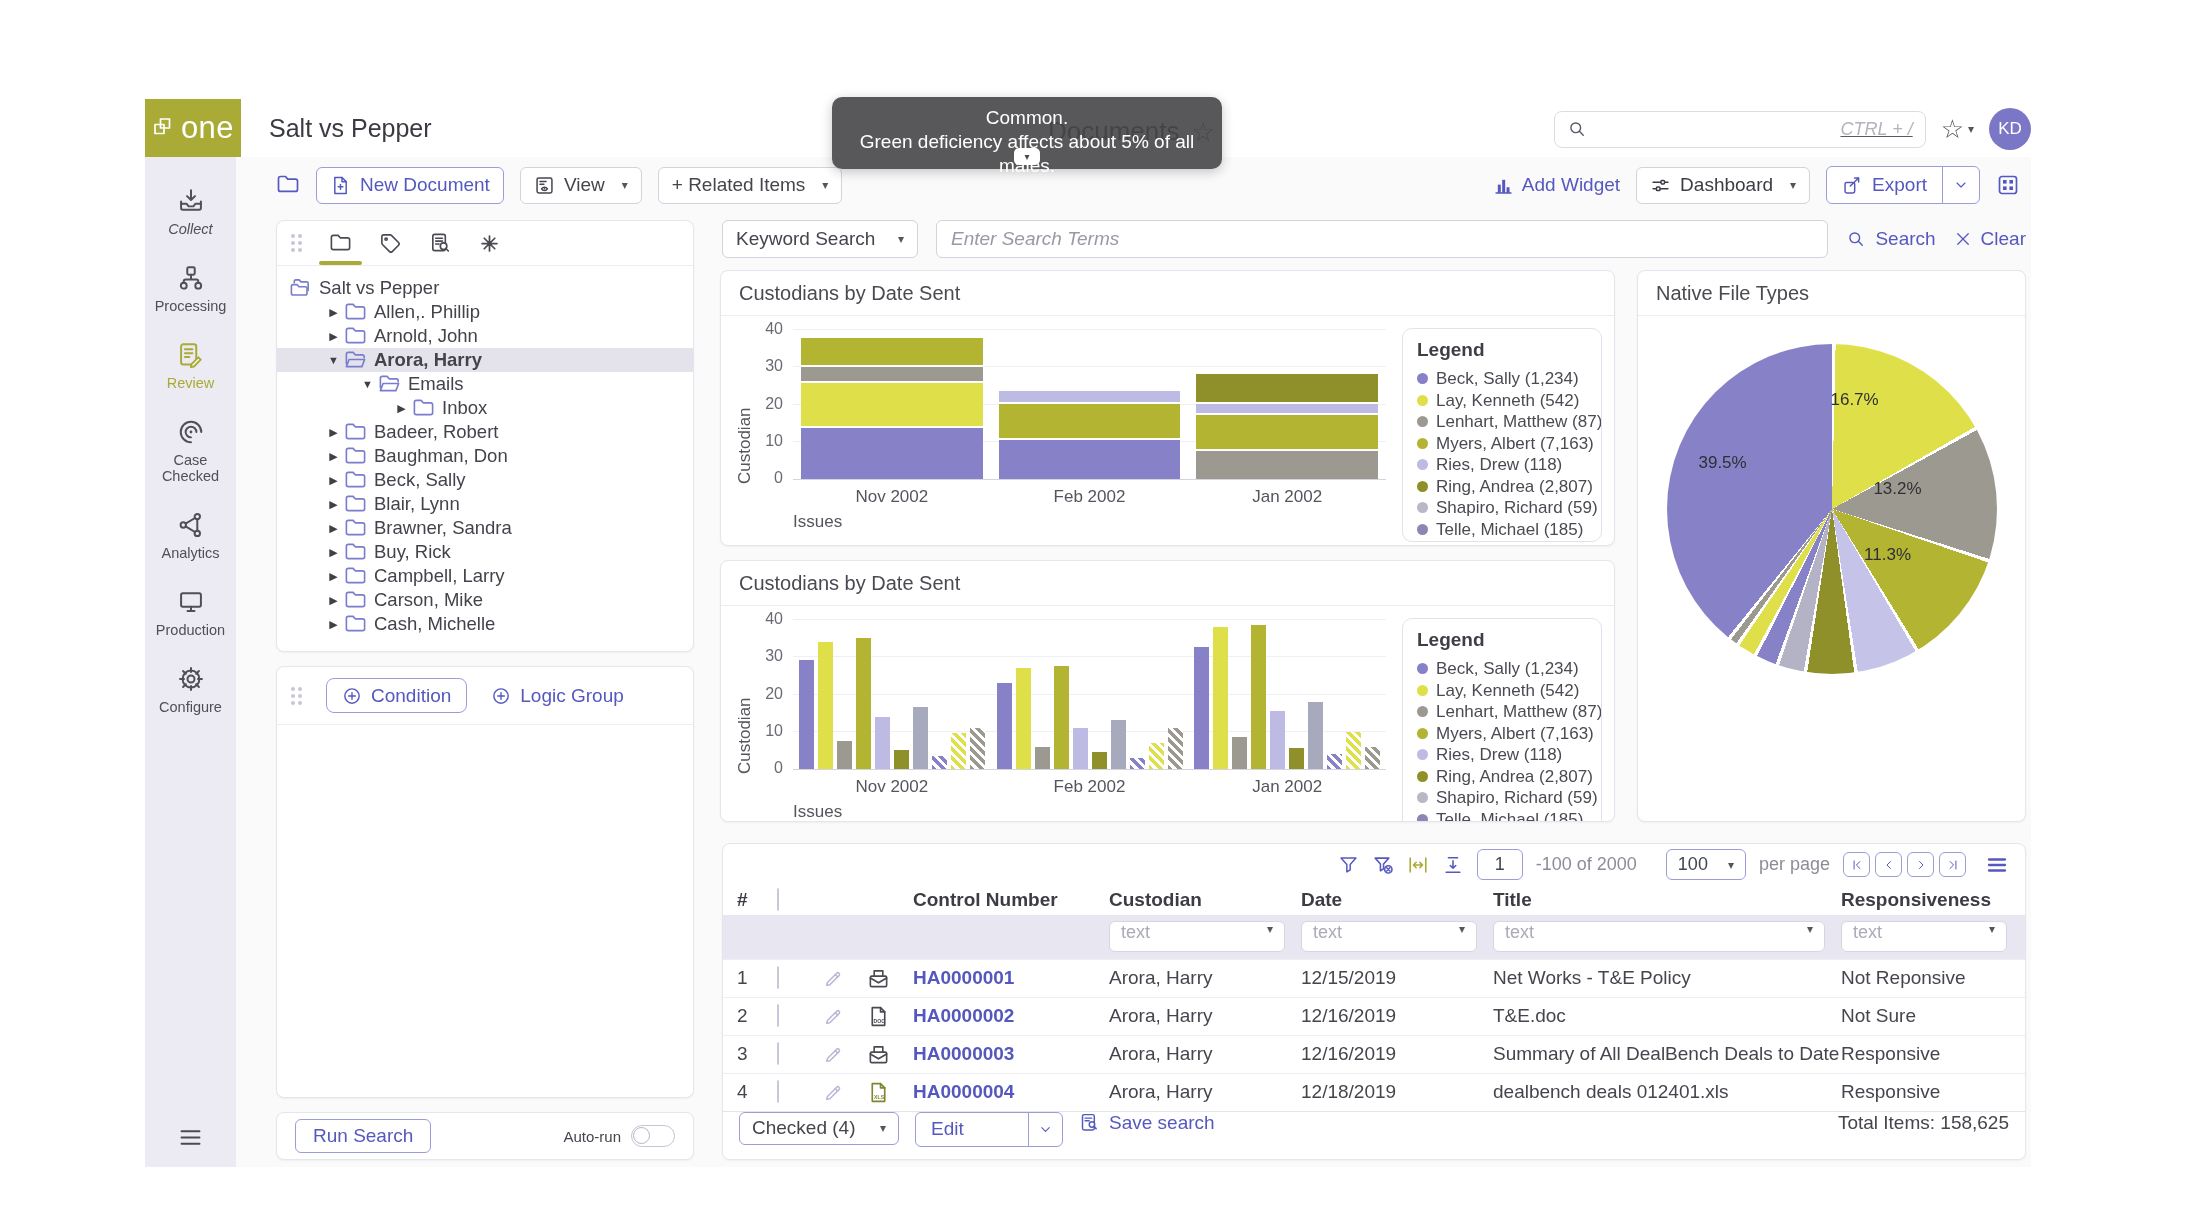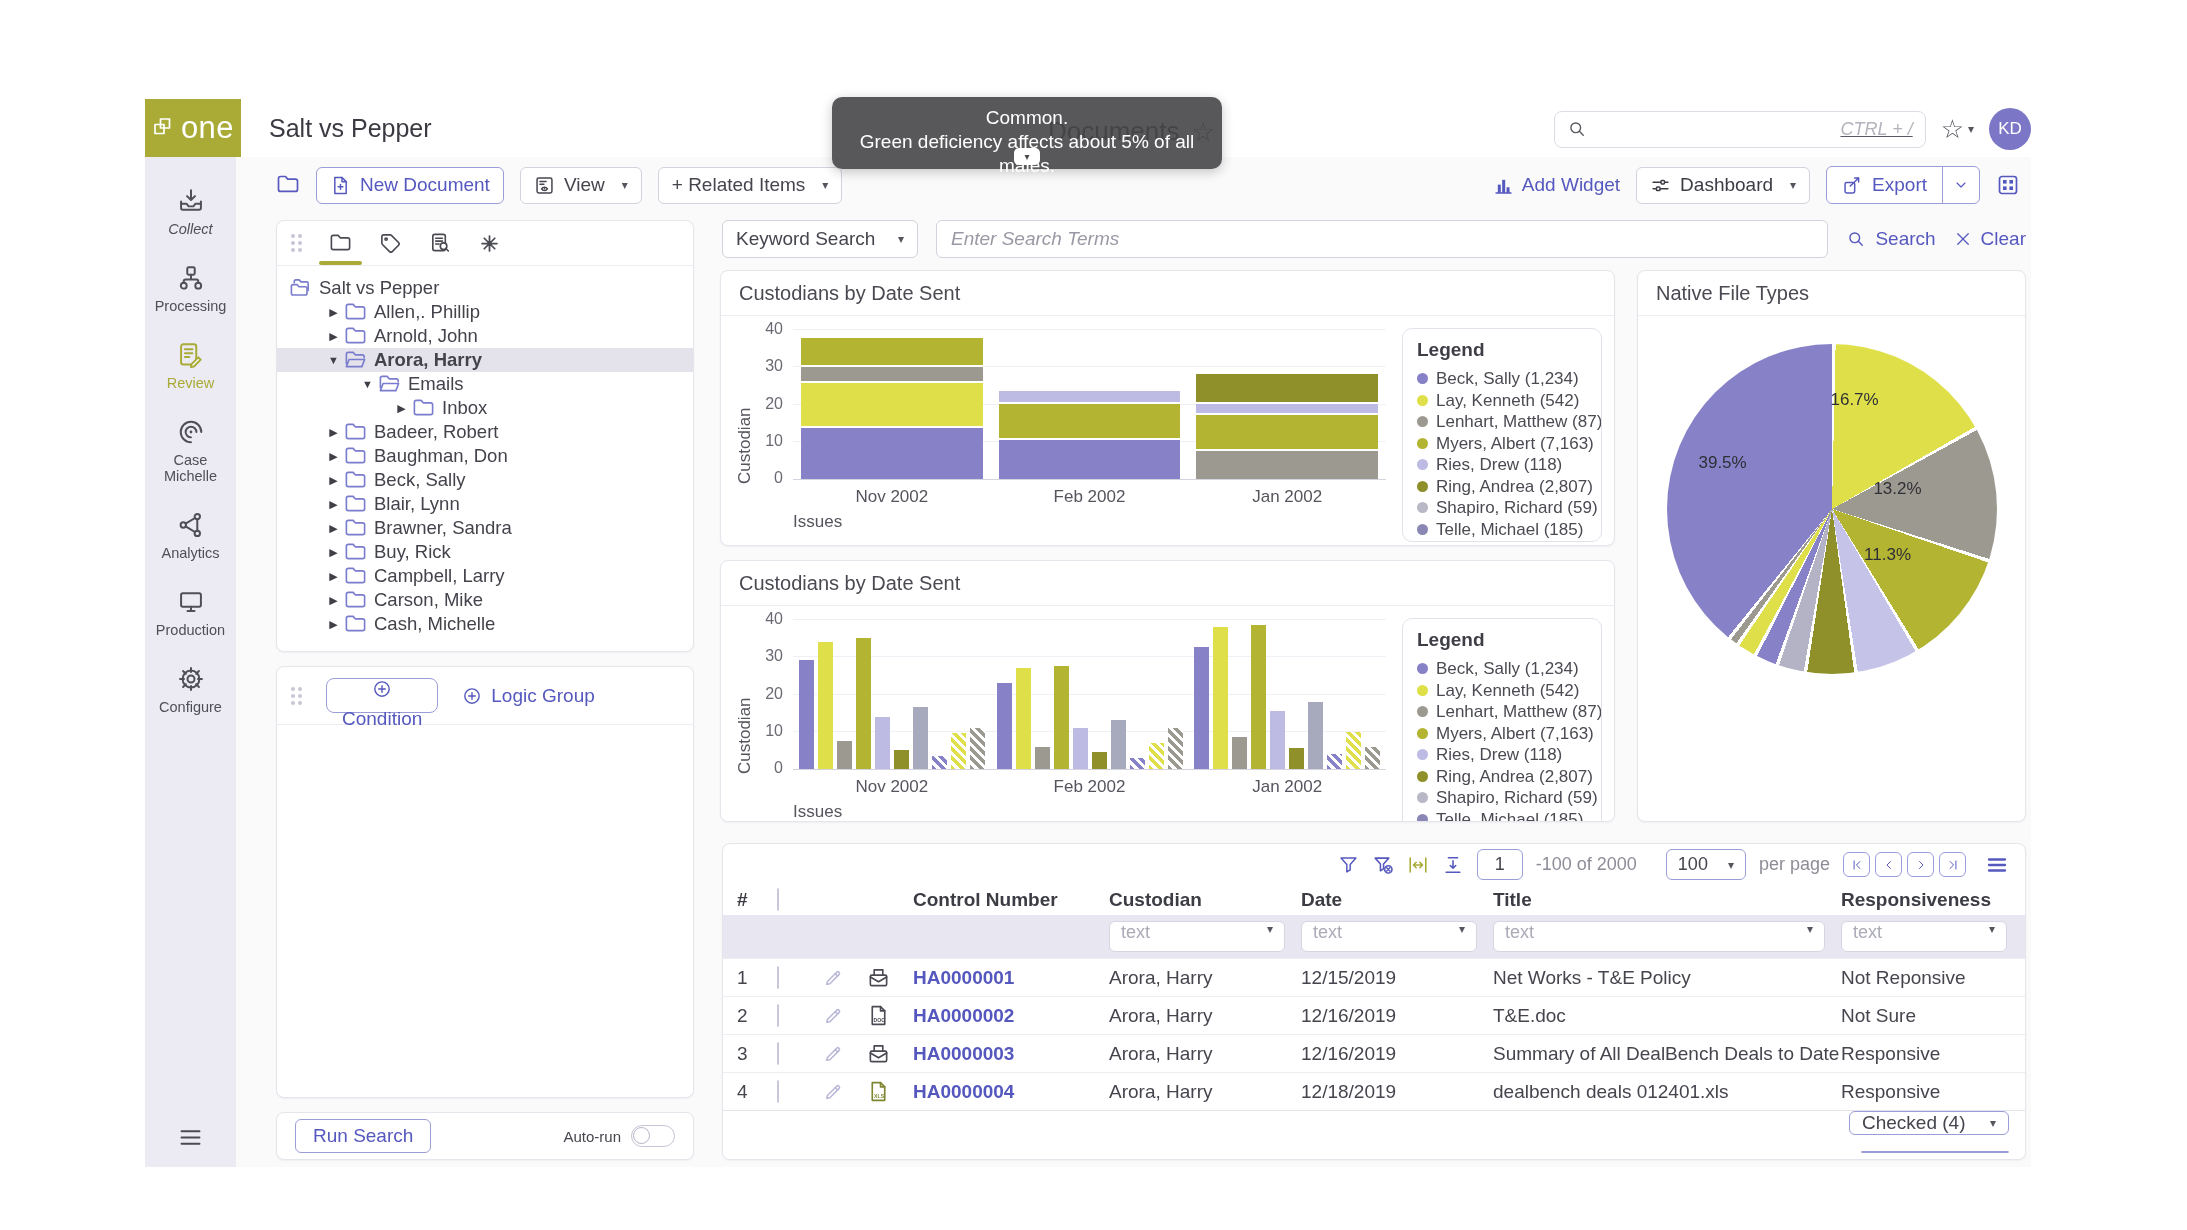--- a/index.html
+++ b/index.html
@@ -57,21 +57,21 @@
   .dots i { background: #c7c6d6; border-radius: 50%; }
   .tree-list { padding: 10px 0 6px; }
   .tree-row { display: flex; align-items: center; height: 24px; font-size: 18.5px; color: #43434c; }
   .tree-row.selected { background: #e4e3ec; font-weight: bold; }
   .tree-caret { width: 21px; text-align: center; font-size: 11px; color: #3f3f48; flex: none; }
   .tree-folder { color: #7a7cce; display: flex; margin-right: 7px; flex: none; }
 
   
   #condition-card { left: 40px; top: 509px; width: 418px; height: 432px; }
   .cond-row { display: flex; align-items: center; gap: 24px; padding: 11px 14px; border-bottom: 1px solid #ececf1; }
-  .cond-btn { height: 35px; border: 1.5px solid #9a9dd8; border-radius: 8px; background: #fff; display: inline-flex; align-items: center; gap: 9px; padding: 0 15px; font-size: 19px; color: #5558be; flex-direction: column; }
+  .cond-btn { height: 35px; border: 1.5px solid #9a9dd8; border-radius: 8px; background: #fff; display: inline-flex; align-items: center; gap: 9px; padding: 0 15px; font-size: 19px; color: #5558be; }
   .logic-btn { display: inline-flex; align-items: center; gap: 9px; font-size: 19px; color: #5558be; }
 
   
   #left-footer { left: 40px; top: 955px; width: 418px; height: 48px; display: flex; align-items: center; padding: 0 18px; }
   .run-btn { height: 34px; border: 1.5px solid #9a9dd8; border-radius: 6px; background: #fff; padding: 0 17px; font-size: 19px; color: #5558be; display: inline-flex; align-items: center; }
   .auto-run { margin-left: auto; display: flex; align-items: center; gap: 10px; font-size: 15px; color: #45454e; }
   .toggle { width: 44px; height: 22px; border: 1.5px solid #c6c5d6; border-radius: 12px; position: relative; background: #fff; }
   .knob { position: absolute; left: 1px; top: 1px; width: 17px; height: 17px; border-radius: 50%; background: #fff; border: 1.5px solid #b4b3c6; }
 
   
@@ -128,21 +128,21 @@
   .t-head { height: 30px; font-weight: bold; font-size: 19px; color: #3c3c45; }
   .t-filter { height: 44px; background: #e8e7f1; }
   .f-box { height: 31px; background: #fff; border: 1px solid #d6d5e2; border-radius: 6px; display: flex; align-items: flex-start; padding: 0 11px; margin-right: 16px; font-size: 18px; color: #ababb8; }
   .f-box .caret-glyph { margin-left: auto; }
   .t-row { height: 38px; border-top: 1px solid #ededf2; font-size: 19px; color: #45454e; }
   .control-link { color: #5457bd; font-weight: bold; }
   .cb { width: 20px; height: 20px; border: 1.5px solid #c9c8db; border-radius: 5px; background: #fff; }
   .pencil { color: #b9b7d6; }
   .ftype { color: #4a4a52; }
   .ftype.xls { color: #7f8530; }
-  .t-footer { margin-top: auto; height: 49px; border-top: 1px solid #e4e4ea; display: flex; align-items: flex-end; gap: 16px; padding: 0 16px; background: #fff; flex-direction: column; }
+  .t-footer { margin-top: auto; height: 49px; border-top: 1px solid #e4e4ea; display: flex; align-items: flex-start; gap: 16px; padding: 0 16px; background: #fff; }
   .checked-select { width: 160px; height: 33px; border: 1.5px solid #9a9dd8; border-radius: 6px; display: flex; align-items: center; padding: 0 12px; font-size: 19px; color: #45454e; }
   .checked-select .caret-glyph { margin-left: auto; }
   .save-search { display: flex; align-items: center; gap: 9px; color: #5558be; font-size: 19px; }
   .total { margin-left: auto; font-size: 19px; color: #45454e; }
 
   
   .behind-title { position: absolute; left: 1048px; top: 116px; font-size: 26px; color: #3b3b44; z-index: 3; display: flex; gap: 12px; align-items: center; }
   .tooltip { position: absolute; left: 832px; top: 97px; width: 390px; height: 72px; background: rgba(70,70,72,.9); border-radius: 10px; color: #fff; text-align: center; padding-top: 9px; z-index: 5; box-shadow: 0 3px 12px rgba(0,0,0,.22); font-size: 19px; line-height: 24px; }
   .tooltip-btn { position: absolute; left: 50%; bottom: 4px; transform: translateX(-50%); width: 26px; height: 17px; background: #fff; border-radius: 5px; color: #4a4a4c; font-size: 10px; display: flex; align-items: center; justify-content: center; }
 </style>
@@ -212,21 +212,21 @@
         <div data-interactable="false">Review</div>
       </div>
       <div class="rail-item" data-interactable="true">
         <span data-interactable="false">
           <svg viewBox="0 0 24 24" width="28" height="28" fill="none" stroke="currentColor" stroke-width="1.7" stroke-linecap="round" stroke-linejoin="round">
             <path d="M20.8 12a8.8 8.8 0 1 0-8.8 8.8"></path>
             <path d="M16.6 12a4.6 4.6 0 1 0-4.6 4.6"></path>
             <circle cx="12" cy="12" r="1.2" fill="currentColor" stroke="none"></circle>
           </svg>
         </span>
-        <div data-interactable="false">Case Michelle</div>
+        <div data-interactable="false">Case Checked</div>
       </div>
       <div class="rail-item" data-interactable="true">
         <span data-interactable="false">
           <svg viewBox="0 0 24 24" width="28" height="28" fill="none" stroke="currentColor" stroke-width="1.7" stroke-linecap="round" stroke-linejoin="round">
             <circle cx="5.4" cy="12" r="2.3"></circle>
             <circle cx="17.4" cy="4.8" r="2.3"></circle>
             <circle cx="17.4" cy="19.2" r="2.3"></circle>
             <path d="M7.4 10.8l8-4.8M7.4 13.2l8 4.8M17.4 7.1v9.8"></path>
           </svg>
         </span>

